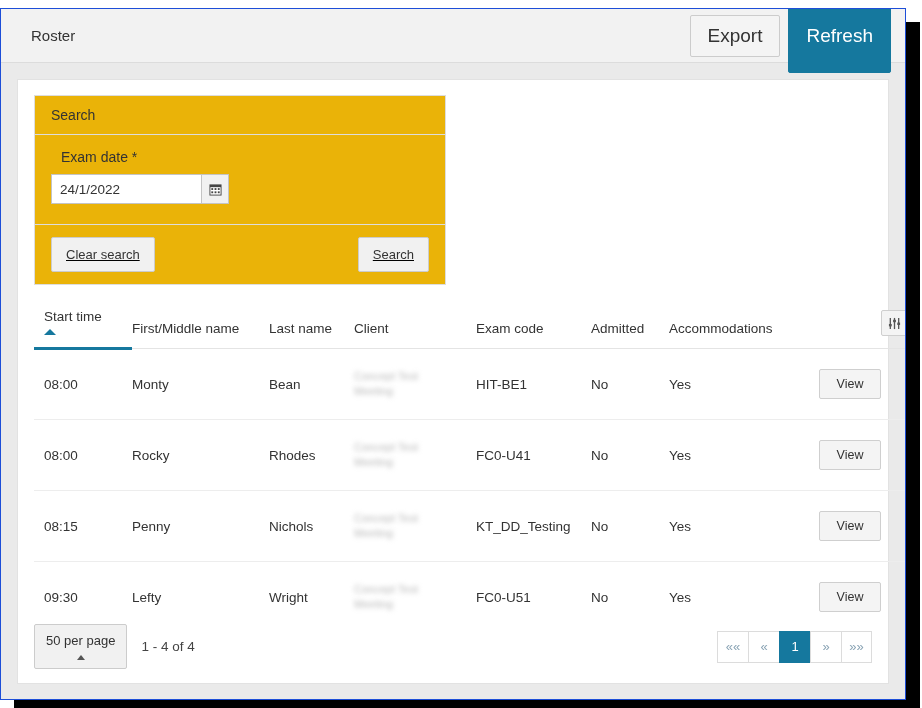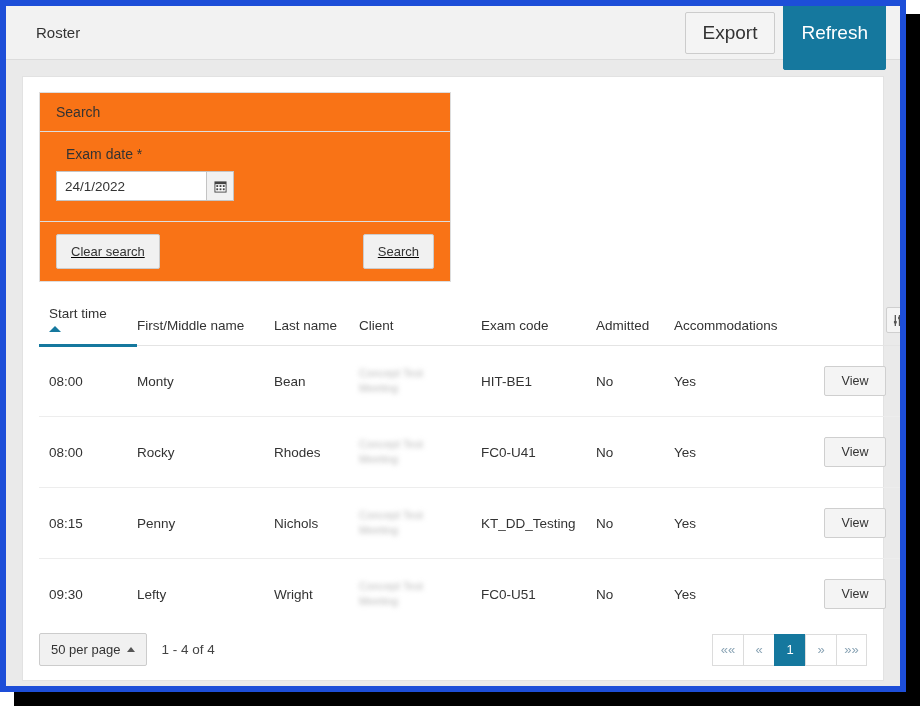--- a/index.html
+++ b/index.html
@@ -8,23 +8,23 @@
     margin: 0; padding: 0;
     width: 922px; height: 708px;
     background: #ffffff;
     font-family: "Liberation Sans", sans-serif;
     -webkit-font-smoothing: antialiased;
   }
 
   
   #app-frame {
     position: absolute;
-    left: 0; top: 0;
+    left: 0; top: 8px;
     width: 906px; height: 692px;
-    border: 6px solid #1d4ed8;
+    border: 1px solid #1d4ed8;
     background: #eaeaea;
     box-shadow: 14px 14px 0 0 #000000;
     overflow: hidden;
   }
 
   
   .titlebar {
     height: 54px;
     background: #f2f2f2;
     border-bottom: 1px solid #dcdcdc;
@@ -70,21 +70,21 @@
     border: 1px solid #e2e2e2;
     height: 100%;
     padding: 15px 16px 0 16px;
     position: relative;
   }
 
   
   .search-panel {
     width: 412px;
     border: 1px solid #dddddd;
-    background: #f97316;
+    background: #eab308;
   }
   .search-panel-head {
     padding: 11px 16px;
     border-bottom: 1px solid #dddddd;
     font-size: 14px;
     color: #333333;
   }
   .search-panel-body {
     padding: 14px 16px 20px 16px;
     border-bottom: 1px solid #dddddd;
@@ -227,20 +227,21 @@
     border: 1px solid #cccccc;
     border-radius: 2px;
     font-size: 13px;
     font-family: "Liberation Sans", sans-serif;
     color: #333333;
     padding: 8px 11px;
     cursor: pointer;
     display: inline-flex;
     align-items: center;
     gap: 7px;
+    flex-direction: column;
   }
   .caret-up {
     width: 0; height: 0;
     border-left: 4px solid transparent;
     border-right: 4px solid transparent;
     border-bottom: 5px solid #555555;
   }
   .range-text { font-size: 13.5px; color: #444444; }
 
   .pager { display: flex; }

